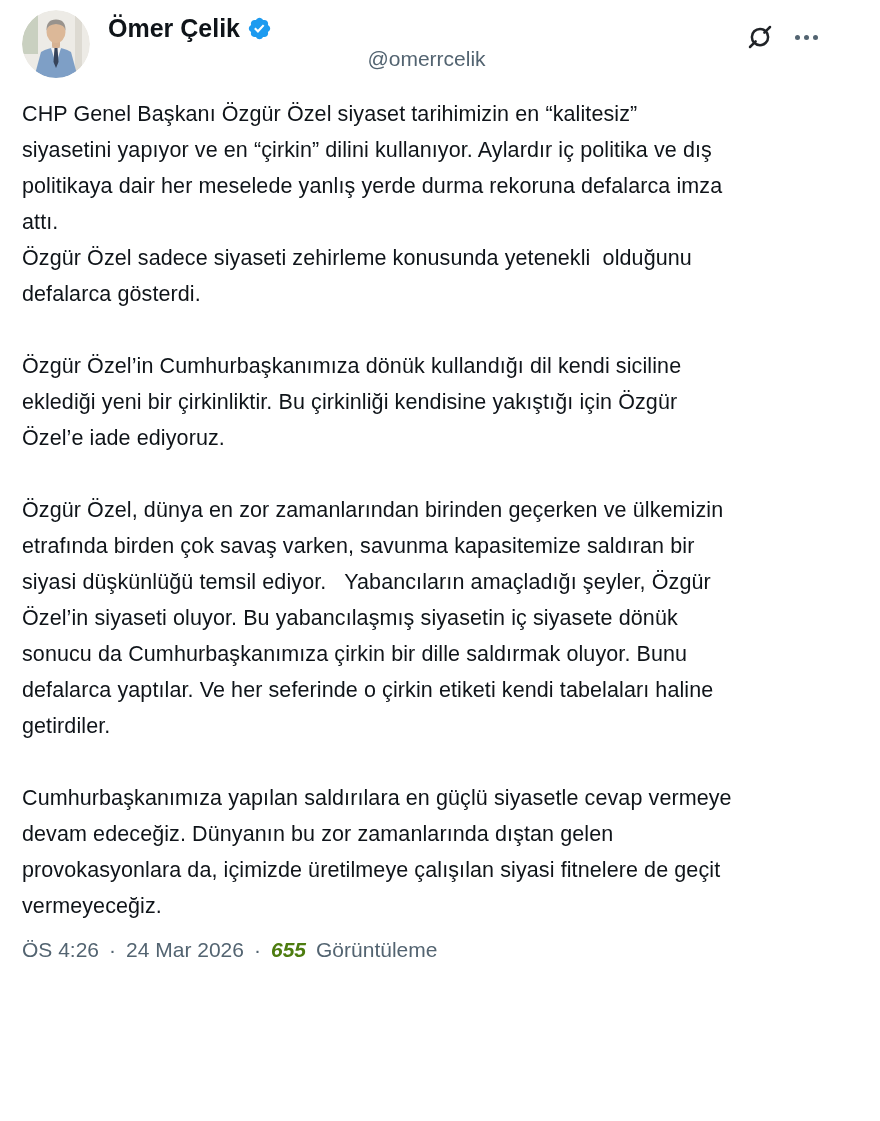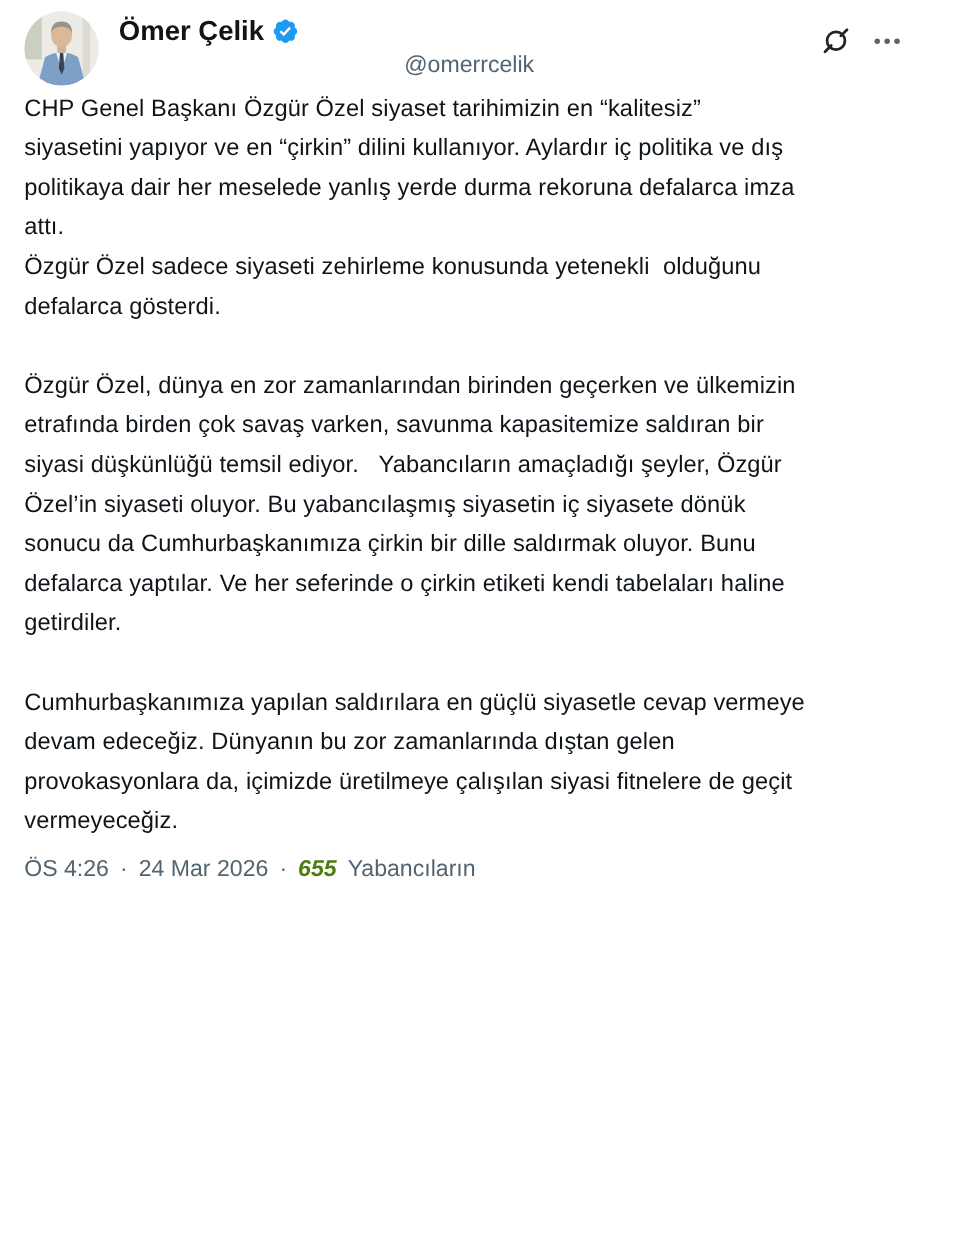--- a/index.html
+++ b/index.html
@@ -83,21 +83,21 @@
   }
   .dots i {
     width: 5px;
     height: 5px;
     border-radius: 50%;
     background: #536471;
     display: block;
   }
   
   .tweet-body {
-    margin-top: 2px;
+    margin-top: 18px;
   }
   .tweet-paragraph {
     font-size: 21.5px;
     line-height: 36px;
     color: #0f1419;
     white-space: pre-wrap;
     margin: 0 0 36px 0;
     letter-spacing: 0.1px;
   }
   .tweet-paragraph:last-child { margin-bottom: 0; }
@@ -178,35 +178,38 @@
 
   </div>
 
   <div class="tweet-body">
     <p class="tweet-paragraph">CHP Genel Başkanı Özgür Özel siyaset tarihimizin en “kalitesiz”
 siyasetini yapıyor ve en “çirkin” dilini kullanıyor. Aylardır iç politika ve dış
 politikaya dair her meselede yanlış yerde durma rekoruna defalarca imza
 attı.
 Özgür Özel sadece siyaseti zehirleme konusunda yetenekli  olduğunu
 defalarca gösterdi.</p>
+    <p class="tweet-paragraph">Özgür Özel’in Cumhurbaşkanımıza dönük kullandığı dil kendi siciline
+eklediği yeni bir çirkinliktir. Bu çirkinliği kendisine yakıştığı için Özgür
+Özel’e iade ediyoruz.</p>
     <p class="tweet-paragraph">Özgür Özel, dünya en zor zamanlarından birinden geçerken ve ülkemizin
 etrafında birden çok savaş varken, savunma kapasitemize saldıran bir
 siyasi düşkünlüğü temsil ediyor.   Yabancıların amaçladığı şeyler, Özgür
 Özel’in siyaseti oluyor. Bu yabancılaşmış siyasetin iç siyasete dönük
 sonucu da Cumhurbaşkanımıza çirkin bir dille saldırmak oluyor. Bunu
 defalarca yaptılar. Ve her seferinde o çirkin etiketi kendi tabelaları haline
 getirdiler.</p>
     <p class="tweet-paragraph">Cumhurbaşkanımıza yapılan saldırılara en güçlü siyasetle cevap vermeye
 devam edeceğiz. Dünyanın bu zor zamanlarında dıştan gelen
 provokasyonlara da, içimizde üretilmeye çalışılan siyasi fitnelere de geçit
 vermeyeceğiz.</p>
   </div>
 
   <div class="tweet-footer">
     <span>ÖS 4:26</span>
     <span>·</span>
     <span>24 Mar 2026</span>
     <span>·</span>
     <span class="views-count">655</span>
-    <span>Yabancıların</span>
+    <span>Görüntüleme</span>
   </div>
 
 </div>
 
 </body></html>

